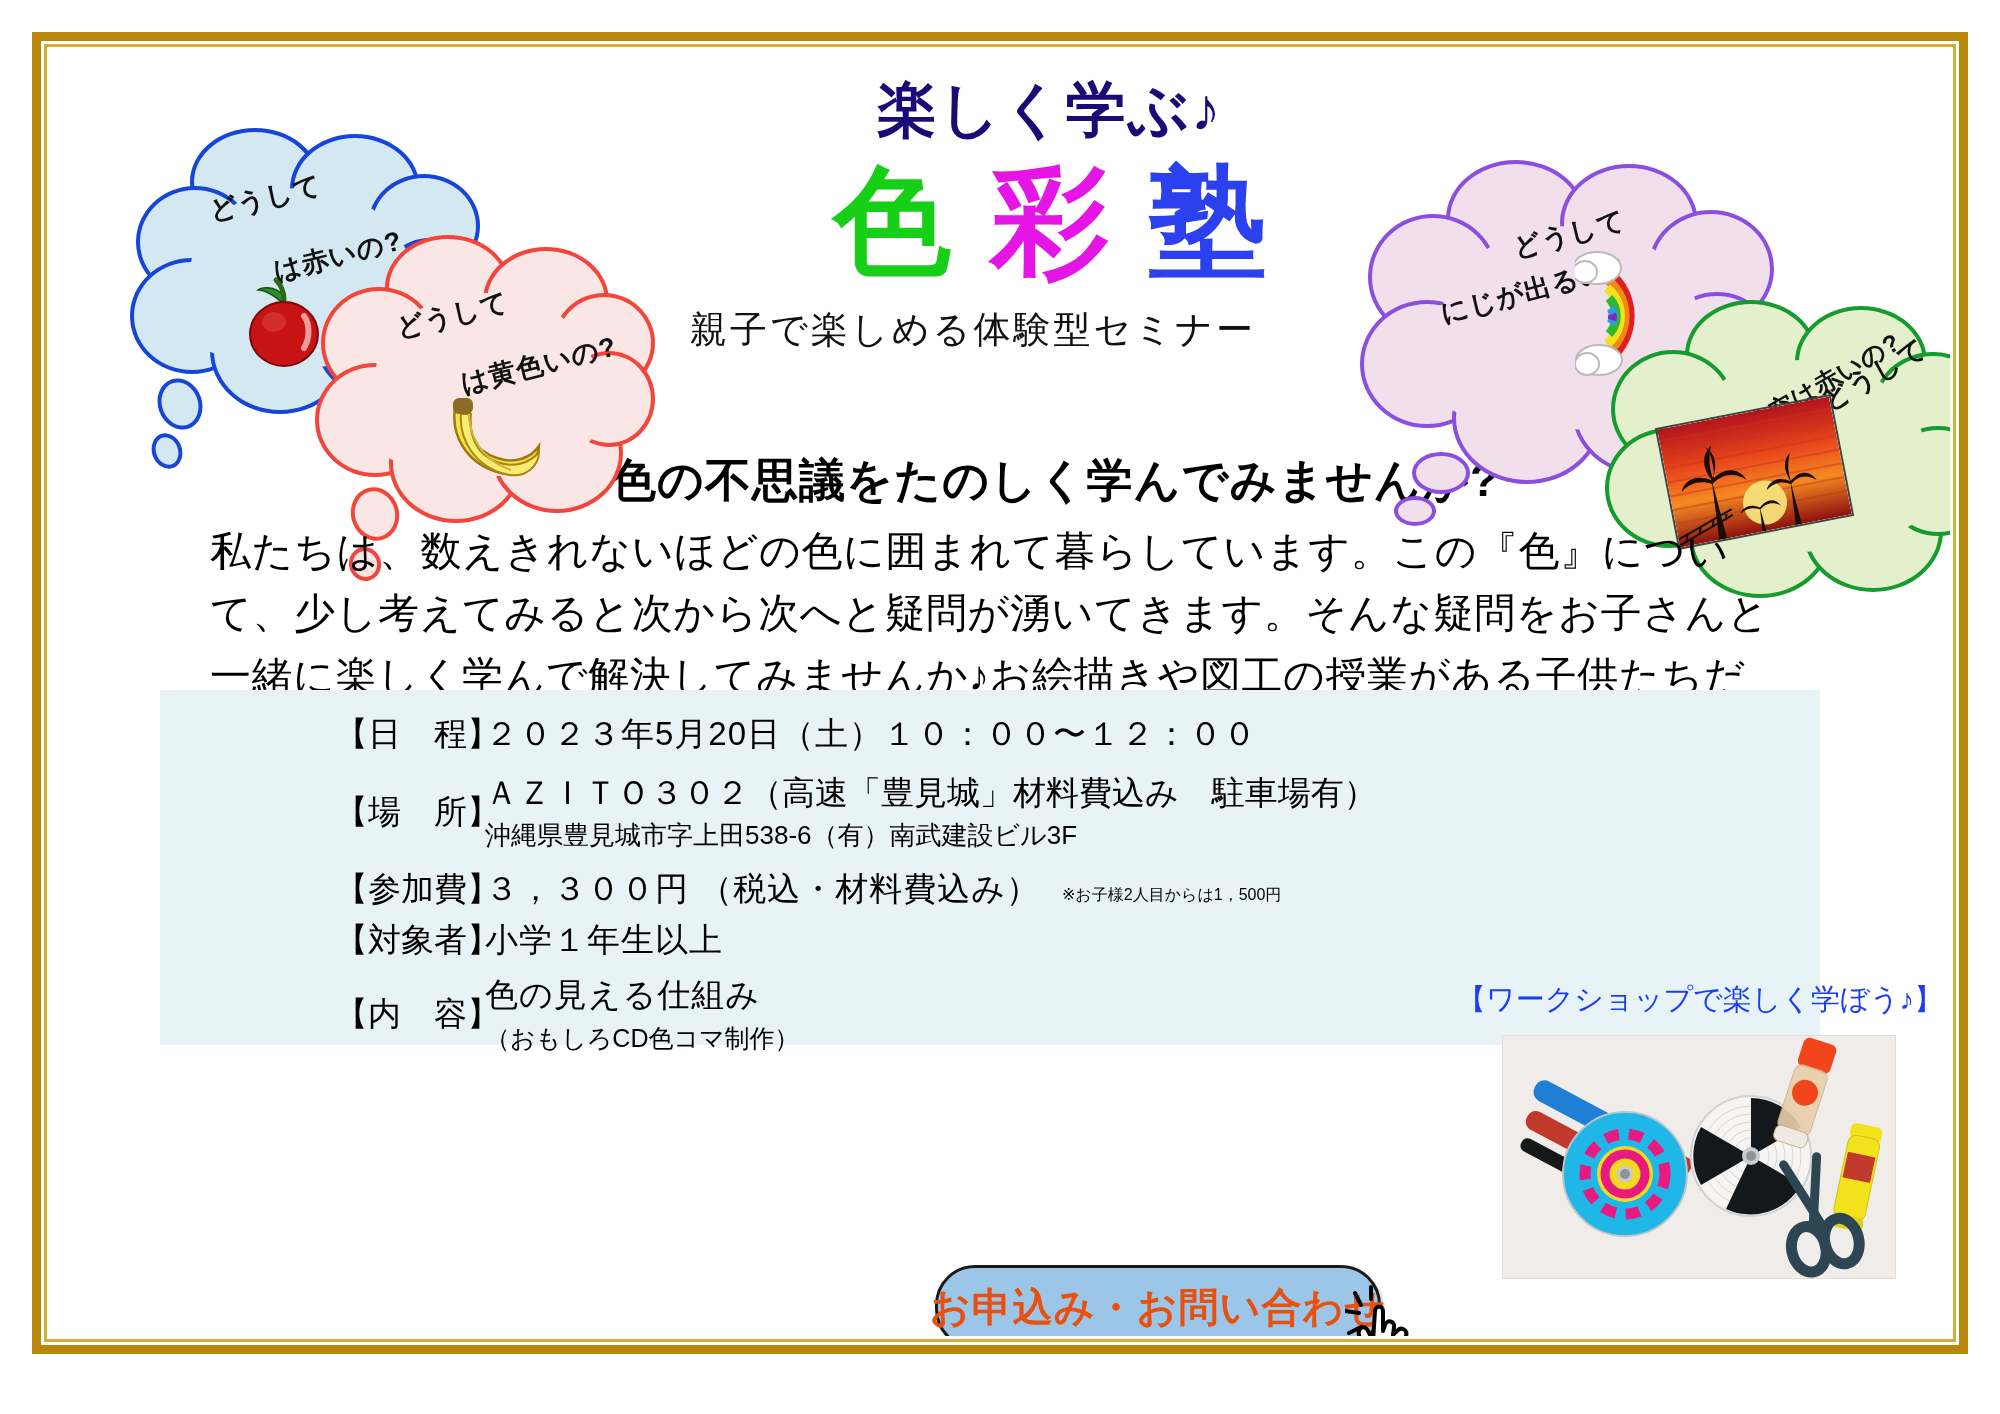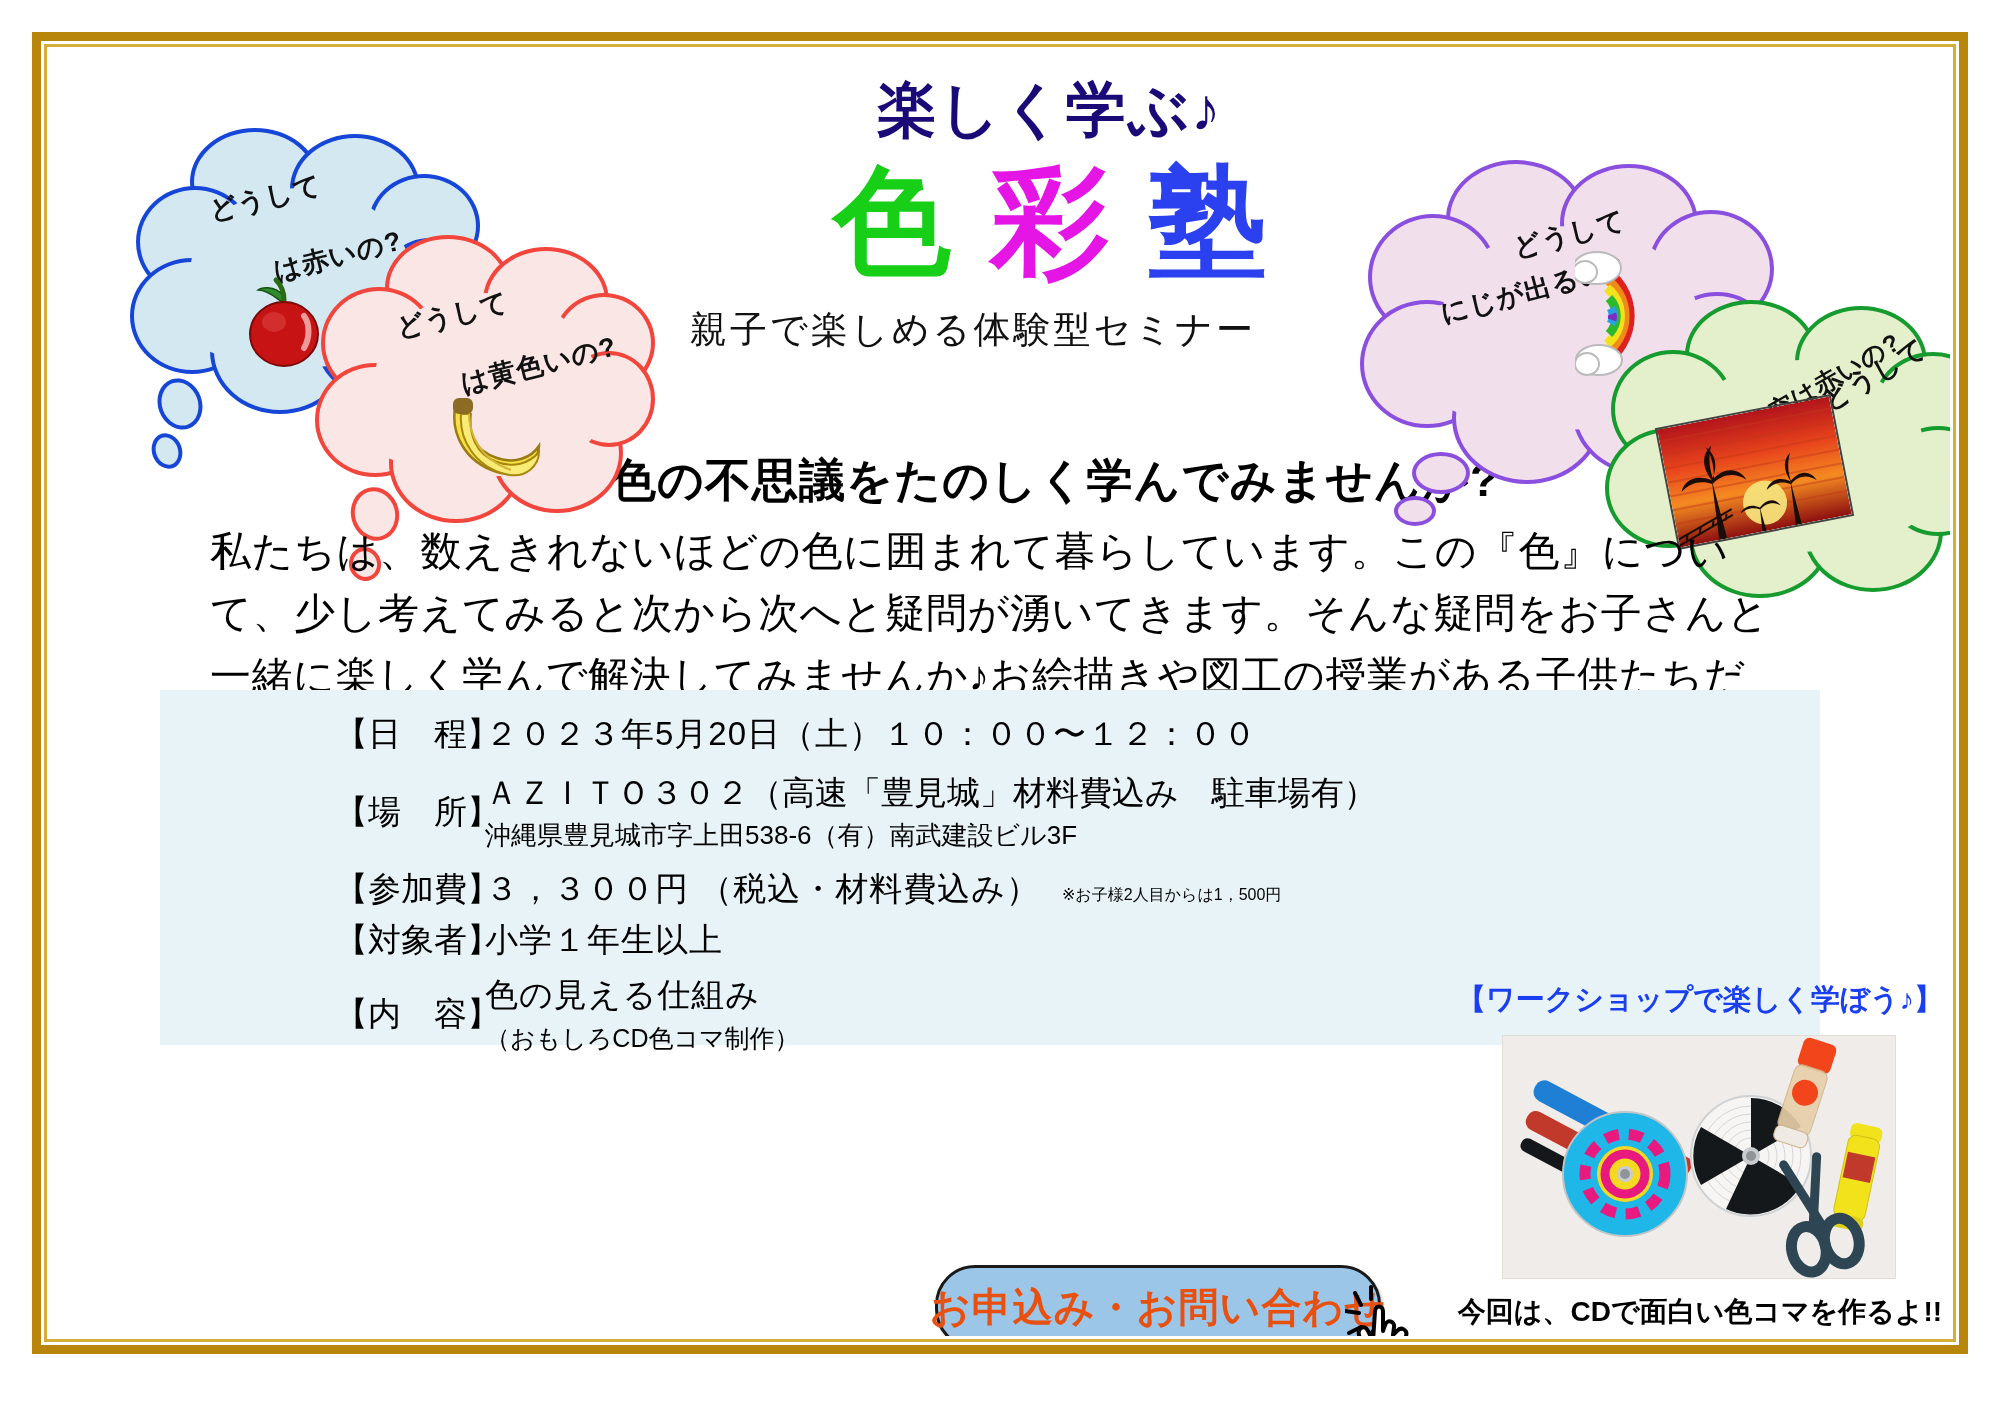--- a/index.html
+++ b/index.html
@@ -158,21 +158,21 @@
   }
   .apply-btn span{
     font-size:40px;font-weight:bold;color:#e8500f;letter-spacing:1px;
     white-space:nowrap;
   }
   .cursor-hand{position:absolute;left:1295px;top:1235px;width:78px;height:90px;}
 
   
   .ws-head{
     position:absolute;left:1390px;top:930px;width:520px;
-    text-align:center;font-weight:bold;font-size:29px;color:#1a3ff0;
+    text-align:center;font-weight:normal;font-size:29px;color:#1a3ff0;
     white-space:nowrap;
   }
   .ws-photo{
     position:absolute;left:1452px;top:985px;width:392px;height:242px;
     overflow:hidden;background:#efeae6;border:1px solid #e3ddd8;
   }
   .ws-cap{
     position:absolute;left:1390px;top:1243px;width:520px;
     text-align:center;font-weight:bold;font-size:28px;color:#000;
     white-space:nowrap;
@@ -476,16 +476,15 @@
         <g transform="rotate(-14 300 190)" stroke="#2e4654" fill="none">
           <path d="M296 126 L318 192" stroke-width="9" stroke-linecap="round"></path>
           <path d="M330 126 L310 192" stroke-width="9" stroke-linecap="round"></path>
           <ellipse cx="300" cy="214" rx="17" ry="23" stroke-width="11"></ellipse>
           <ellipse cx="334" cy="214" rx="17" ry="23" stroke-width="11"></ellipse>
           <circle cx="314" cy="190" r="4" fill="#2e4654"></circle>
         </g>
       </svg>
     </div>
 
-    <div class="ws-cap">今回は、CDで面白い色コマを作るよ!!</div>
 
   </div>
 </div>
 
 </body></html>

